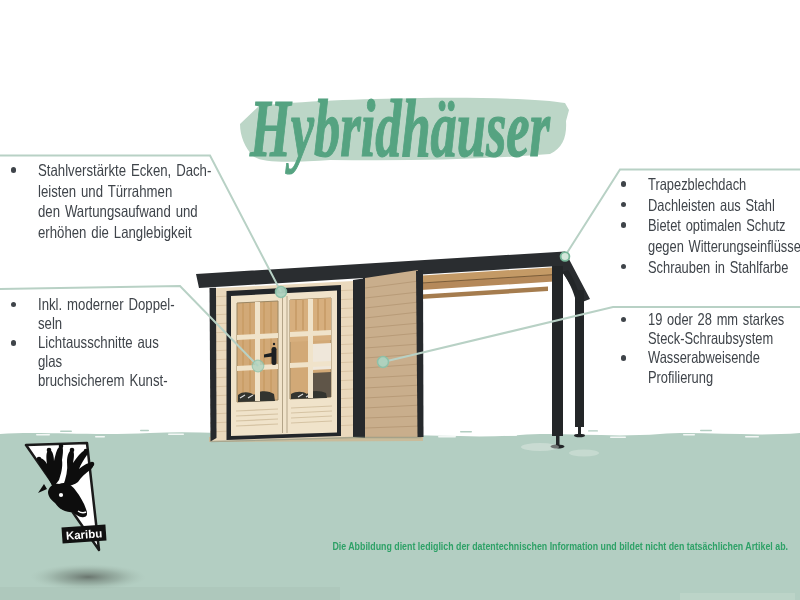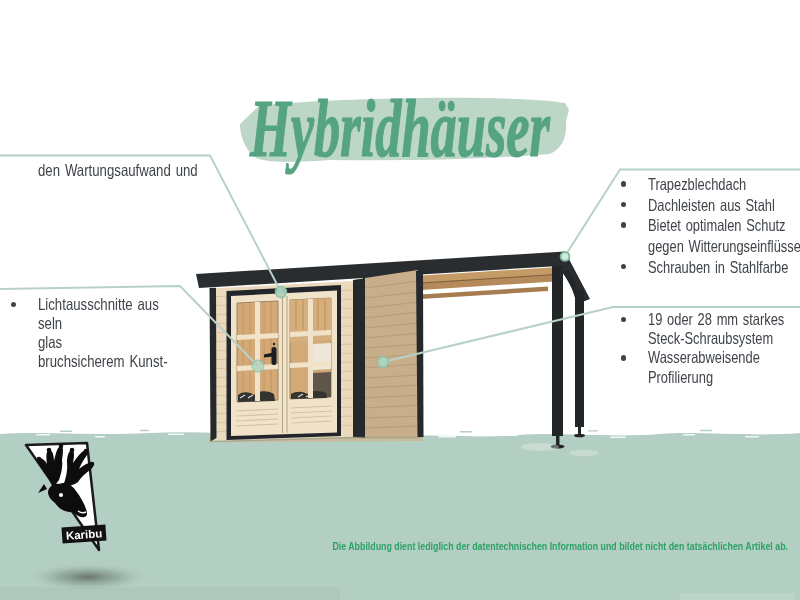--- a/index.html
+++ b/index.html
@@ -235,26 +235,30 @@
     <path d="M78,511 C81,513 84,513 86,512" stroke="#ffffff" stroke-width="1.5" fill="none"></path>
 
     <g transform="rotate(-4 84 534)">
       <rect x="62" y="526" width="44" height="16" fill="#111111"></rect>
       <text x="84" y="538.5" text-anchor="middle" font-family="Liberation Sans" font-weight="bold" font-size="11.5" fill="#ffffff">Karibu</text>
     </g>
   </g>
 </svg>
 
 <div class="col" style="left:10px;top:160px;">
+  <div class="li b"><span>Stahlverstärkte Ecken, Dach-</span></div>
+  <div class="li"><span>leisten und Türrahmen</span></div>
   <div class="li"><span>den Wartungsaufwand und</span></div>
+  <div class="li"><span>erhöhen die Langlebigkeit</span></div>
 </div>
 
 <div class="col" style="left:10px;top:294.5px;line-height:19.2px;">
+  <div class="li b"><span>Inkl. moderner Doppel-</span></div>
+  <div class="li"><span>seln</span></div>
   <div class="li b"><span>Lichtausschnitte aus</span></div>
-  <div class="li"><span>seln</span></div>
   <div class="li"><span>glas</span></div>
   <div class="li"><span>bruchsicherem Kunst-</span></div>
 </div>
 
 <div class="col rc" style="left:620px;top:174.2px;line-height:20.6px;">
   <div class="li b"><span>Trapezblechdach</span></div>
   <div class="li b"><span>Dachleisten aus Stahl</span></div>
   <div class="li b"><span>Bietet optimalen Schutz</span></div>
   <div class="li"><span>gegen Witterungseinflüsse</span></div>
   <div class="li b"><span>Schrauben in Stahlfarbe</span></div>

